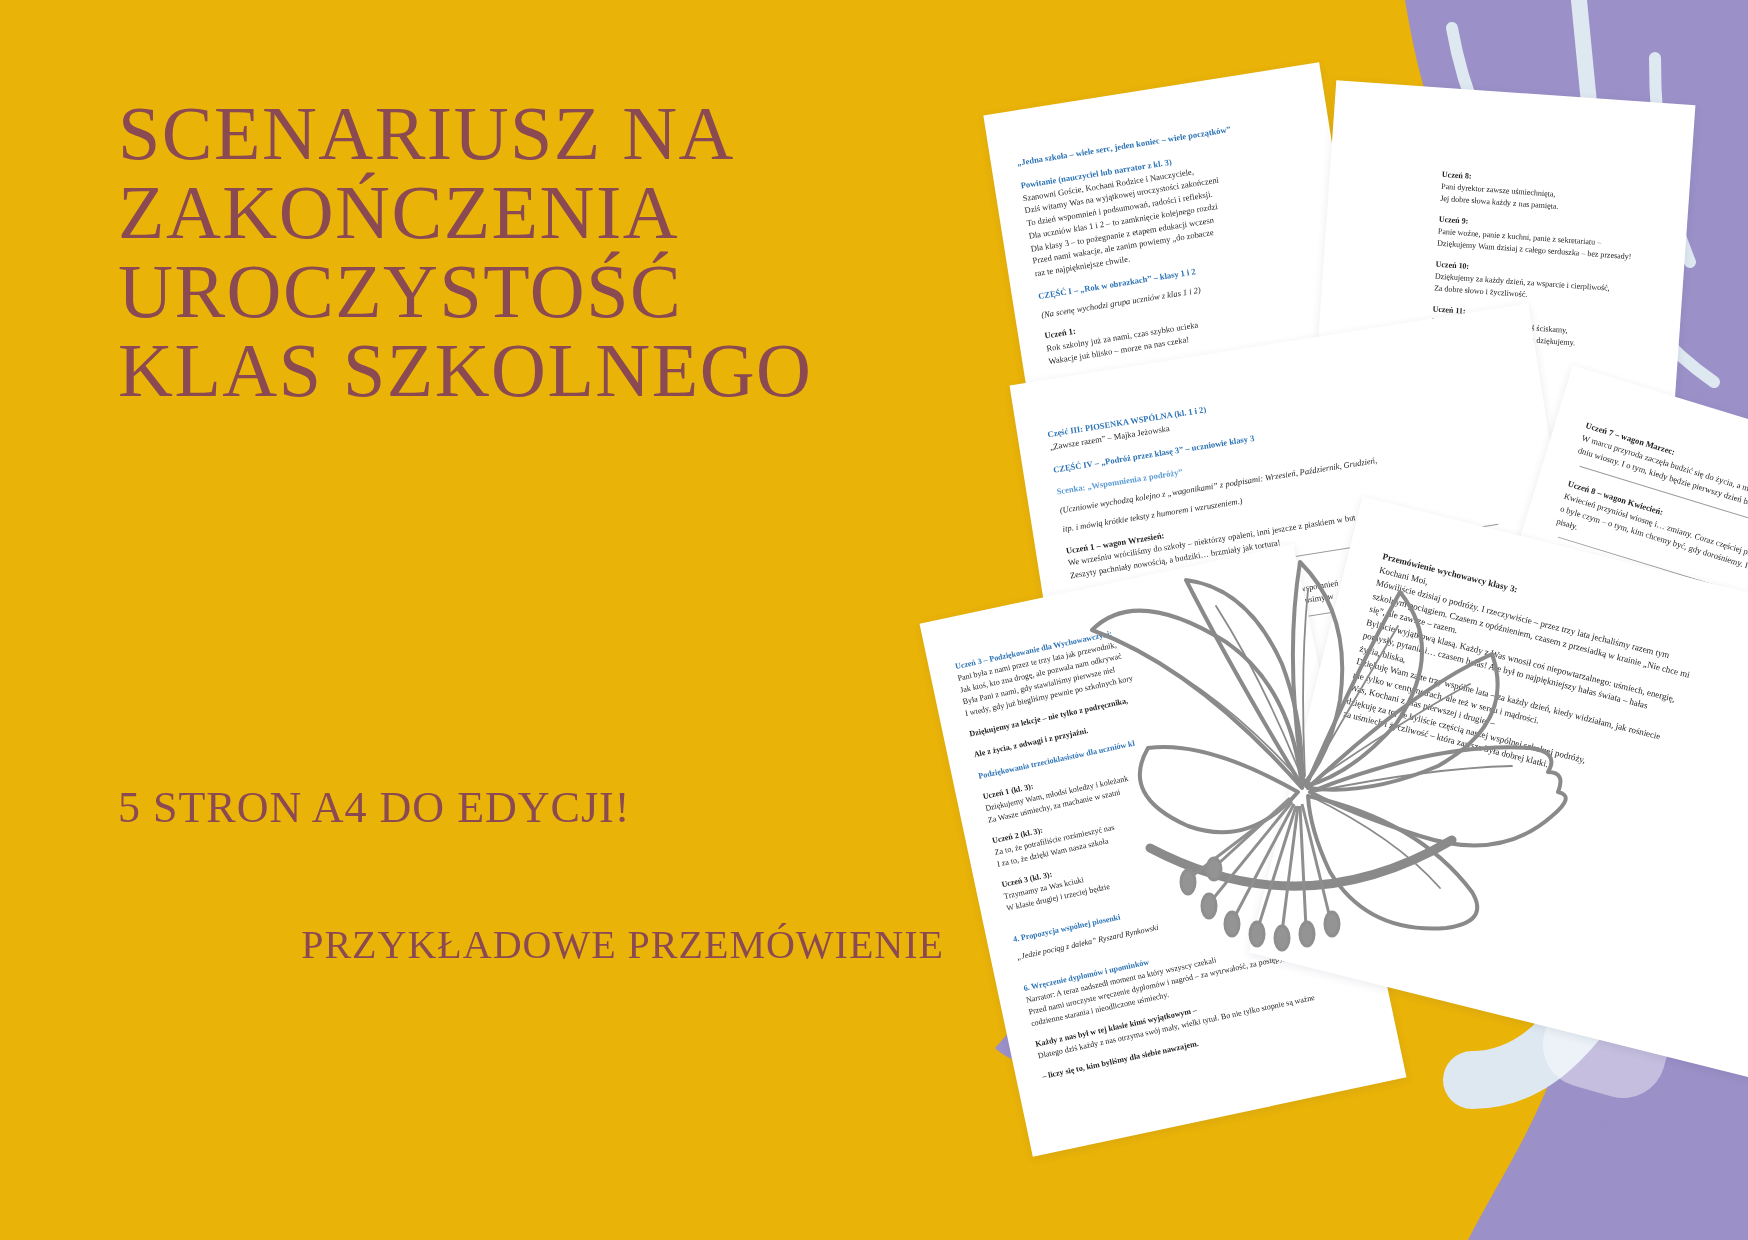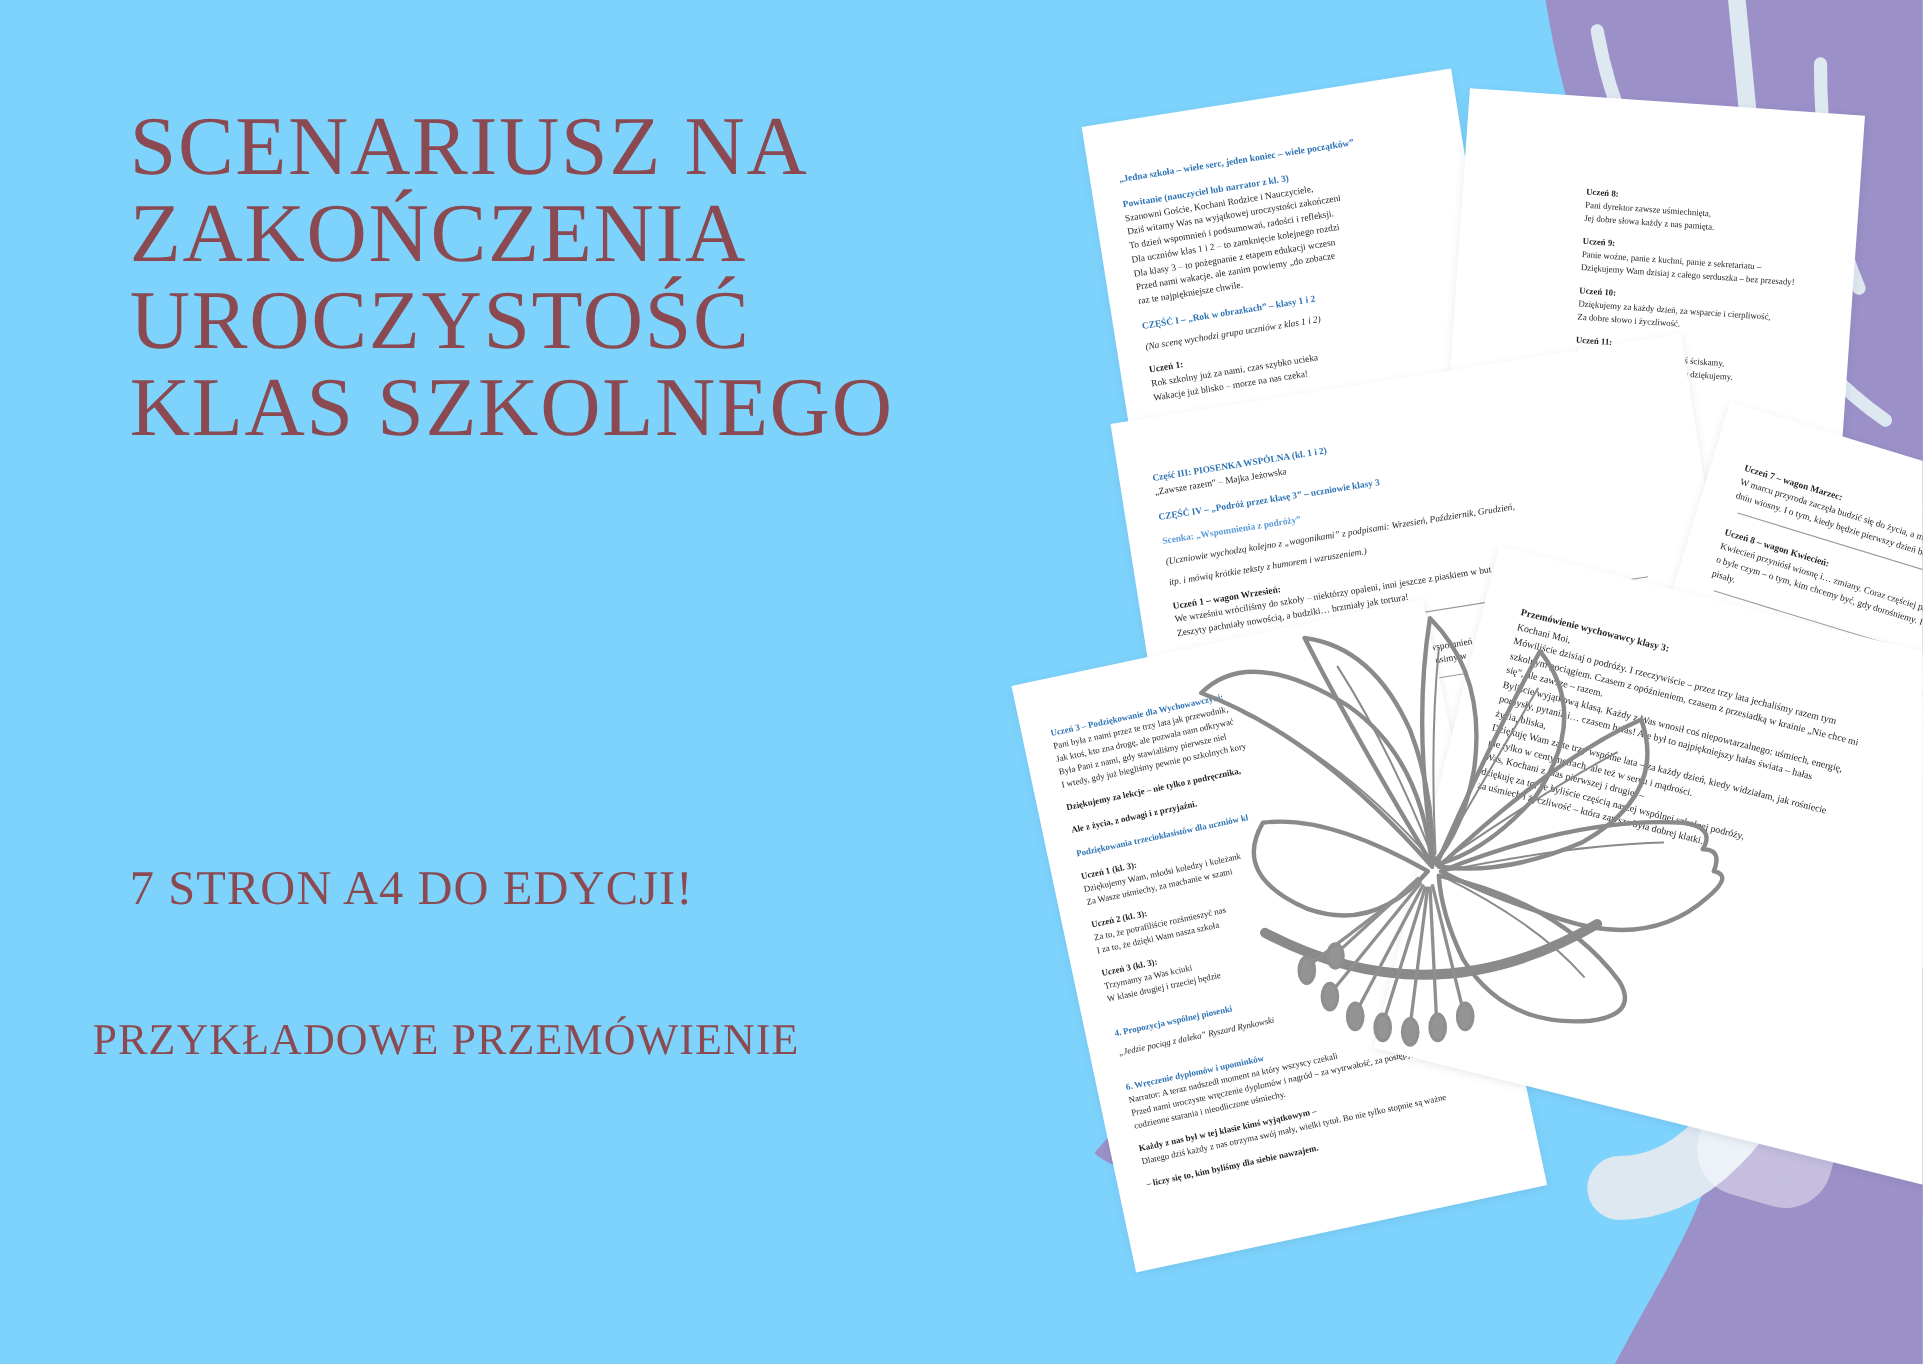--- a/index.html
+++ b/index.html
@@ -1,27 +1,27 @@
 <!DOCTYPE html>
 <html><head>
 <meta charset="utf-8">
 <style>
   html,body{margin:0;padding:0;background:#b9c4d2;}
   .canvas{
     position:relative; width:1748px; height:1240px; overflow:hidden;
-    background:#7dd3fc;
+    background:#eab308;
     font-family:"Liberation Serif", serif;
   }
   svg.layer{position:absolute; inset:0; width:1748px; height:1240px;}
   
   .left-panel{position:absolute; left:0; top:0; width:960px; height:1240px; color:#8b4a51;}
   .main-title{position:absolute; left:118px; top:94px; margin:0; font-weight:400;}
   .title-line{font-size:76px; line-height:79px; letter-spacing:1.5px; white-space:nowrap;}
   .subtitle{position:absolute; left:118px; top:782px; font-size:44px; letter-spacing:1px; white-space:nowrap;}
-  .footer-block{position:absolute; left:84px; top:920px; width:860px; text-align:left;}
+  .footer-block{position:absolute; left:84px; top:920px; width:860px; text-align:right;}
   .footer-line{font-size:40px; line-height:50px; letter-spacing:1px; white-space:nowrap;}
   
   .doc{
     position:absolute; background:#ffffff; box-sizing:border-box; overflow:hidden;
     color:#1f1f1f; box-shadow:0 2px 8px rgba(50,60,100,0.10);
   }
   .doc .blk{min-height:4px;}
   .blk{font-size:inherit; line-height:1.5;}
   .blk.h{color:#2e74b5; font-weight:bold; margin-top:10px;}
   .blk.h2{color:#5b9bd5; font-weight:bold; margin-top:10px;}
@@ -64,21 +64,21 @@
     <rect x="1552" y="938" width="124" height="156" rx="42" fill="#ffffff" opacity="0.42" transform="rotate(16 1614 1016)"></rect>
   </svg>
 
   <div class="left-panel">
     <h1 class="main-title">
         <div class="title-line">SCENARIUSZ NA</div>
         <div class="title-line">ZAKOŃCZENIA</div>
         <div class="title-line">UROCZYSTOŚĆ</div>
         <div class="title-line">KLAS SZKOLNEGO</div>
       </h1>
-    <div class="subtitle">7 STRON A4 DO EDYCJI!</div>
+    <div class="subtitle">5 STRON A4 DO EDYCJI!</div>
     <div class="footer-block">
         <div class="footer-line">PRZYKŁADOWE PRZEMÓWIENIE</div>
       </div>
   </div>
 
   <div class="doc docA">
       <div class="blk h">„Jedna szkoła – wiele serc, jeden koniec – wiele początków”</div>
       <div class="blk h">Powitanie (nauczyciel lub narrator z kl. 3)</div>
       <div class="blk t">Szanowni Goście, Kochani Rodzice i Nauczyciele,</div>
       <div class="blk t">Dziś witamy Was na wyjątkowej uroczystości zakończeni</div>

